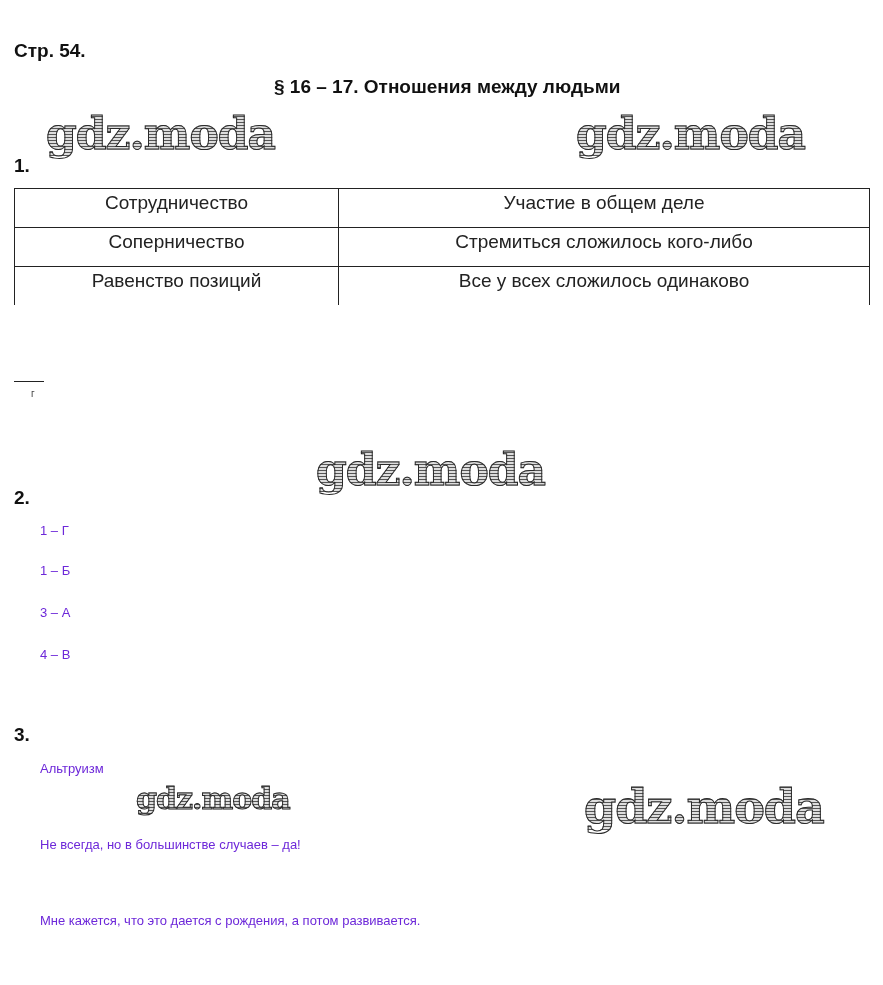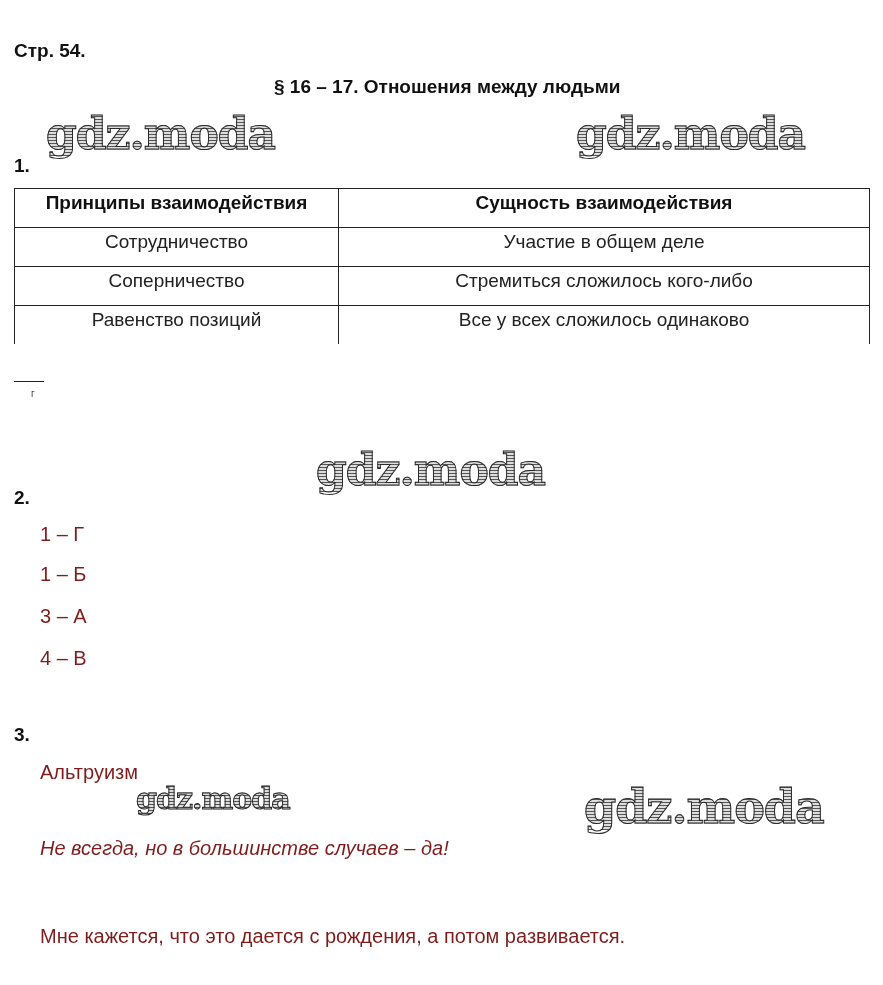--- a/index.html
+++ b/index.html
@@ -28,41 +28,37 @@
     table.principles th, table.principles td {
       border: 1px solid #222; text-align: center; height: 38px; padding: 0 6px;
       vertical-align: top; line-height: 28px; color: #222; font-weight: normal;
     }
     table.principles th { font-weight: bold; color: #111; }
     table.principles tr:last-child td { border-bottom: none; }
     table.principles td.c1, table.principles th.c1 { width: 311px; }
     table.principles td.c2, table.principles th.c2 { width: 518px; }
     .tail { left: 14px; top: 381px; width: 30px; height: 1px; background: #222; }
     .tick { left: 31px; top: 388px; font-size: 10px; color: #444; }
-    .answer { font-size: 20px; color: #7f1d1d; }
+    .answer { font-size: 13px; color: #6d28d9; }
   </style>
 </head>
 <body>
 
 <div class="abs bold page-label">Стр. 54.</div>
 <div class="abs bold section-title">§ 16 – 17. Отношения между людьми</div>
 
 <div class="abs wm" style="left:46px; top:112px; font-size:44px;">gdz.moda</div>
 <div class="abs wm" style="left:576px; top:112px; font-size:44px;">gdz.moda</div>
 <div class="abs wm" style="left:316px; top:448px; font-size:44px;">gdz.moda</div>
 <div class="abs wm" style="left:136px; top:784px; font-size:30px;">gdz.moda</div>
 <div class="abs wm" style="left:584px; top:784px; font-size:46px;">gdz.moda</div>
 
 <div class="abs num" style="left:14px; top:155px;">1.</div>
 <table class="principles">
   <tbody>
-      <tr>
-    <th class="c1">Принципы взаимодействия</th>
-    <th class="c2">Сущность взаимодействия</th>
-  </tr>
   <tr>
     <td class="c1">Сотрудничество</td>
     <td class="c2">Участие в общем деле</td>
   </tr>
   <tr>
     <td class="c1">Соперничество</td>
     <td class="c2">Стремиться сложилось кого-либо</td>
   </tr>
   <tr>
     <td class="c1">Равенство позиций</td>
@@ -74,14 +70,14 @@
 <div class="abs tick">г</div>
 
 <div class="abs num" style="left:14px; top:487px;">2.</div>
 <div class="abs answer" style="left:40px; top:523px;">1 – Г</div>
 <div class="abs answer" style="left:40px; top:563px;">1 – Б</div>
 <div class="abs answer" style="left:40px; top:605px;">3 – А</div>
 <div class="abs answer" style="left:40px; top:647px;">4 – В</div>
 
 <div class="abs num" style="left:14px; top:724px;">3.</div>
 <div class="abs answer" style="left:40px; top:761px;">Альтруизм</div>
-<div class="abs answer" style="left:40px; top:837px;font-style:italic;">Не всегда, но в большинстве случаев – да!</div>
-<div class="abs answer" style="left:40px; top:913px;margin-top:12px;">Мне кажется, что это дается с рождения, а потом развивается.</div>
+<div class="abs answer" style="left:40px; top:837px;">Не всегда, но в большинстве случаев – да!</div>
+<div class="abs answer" style="left:40px; top:913px;">Мне кажется, что это дается с рождения, а потом развивается.</div>
 
 </body></html>

